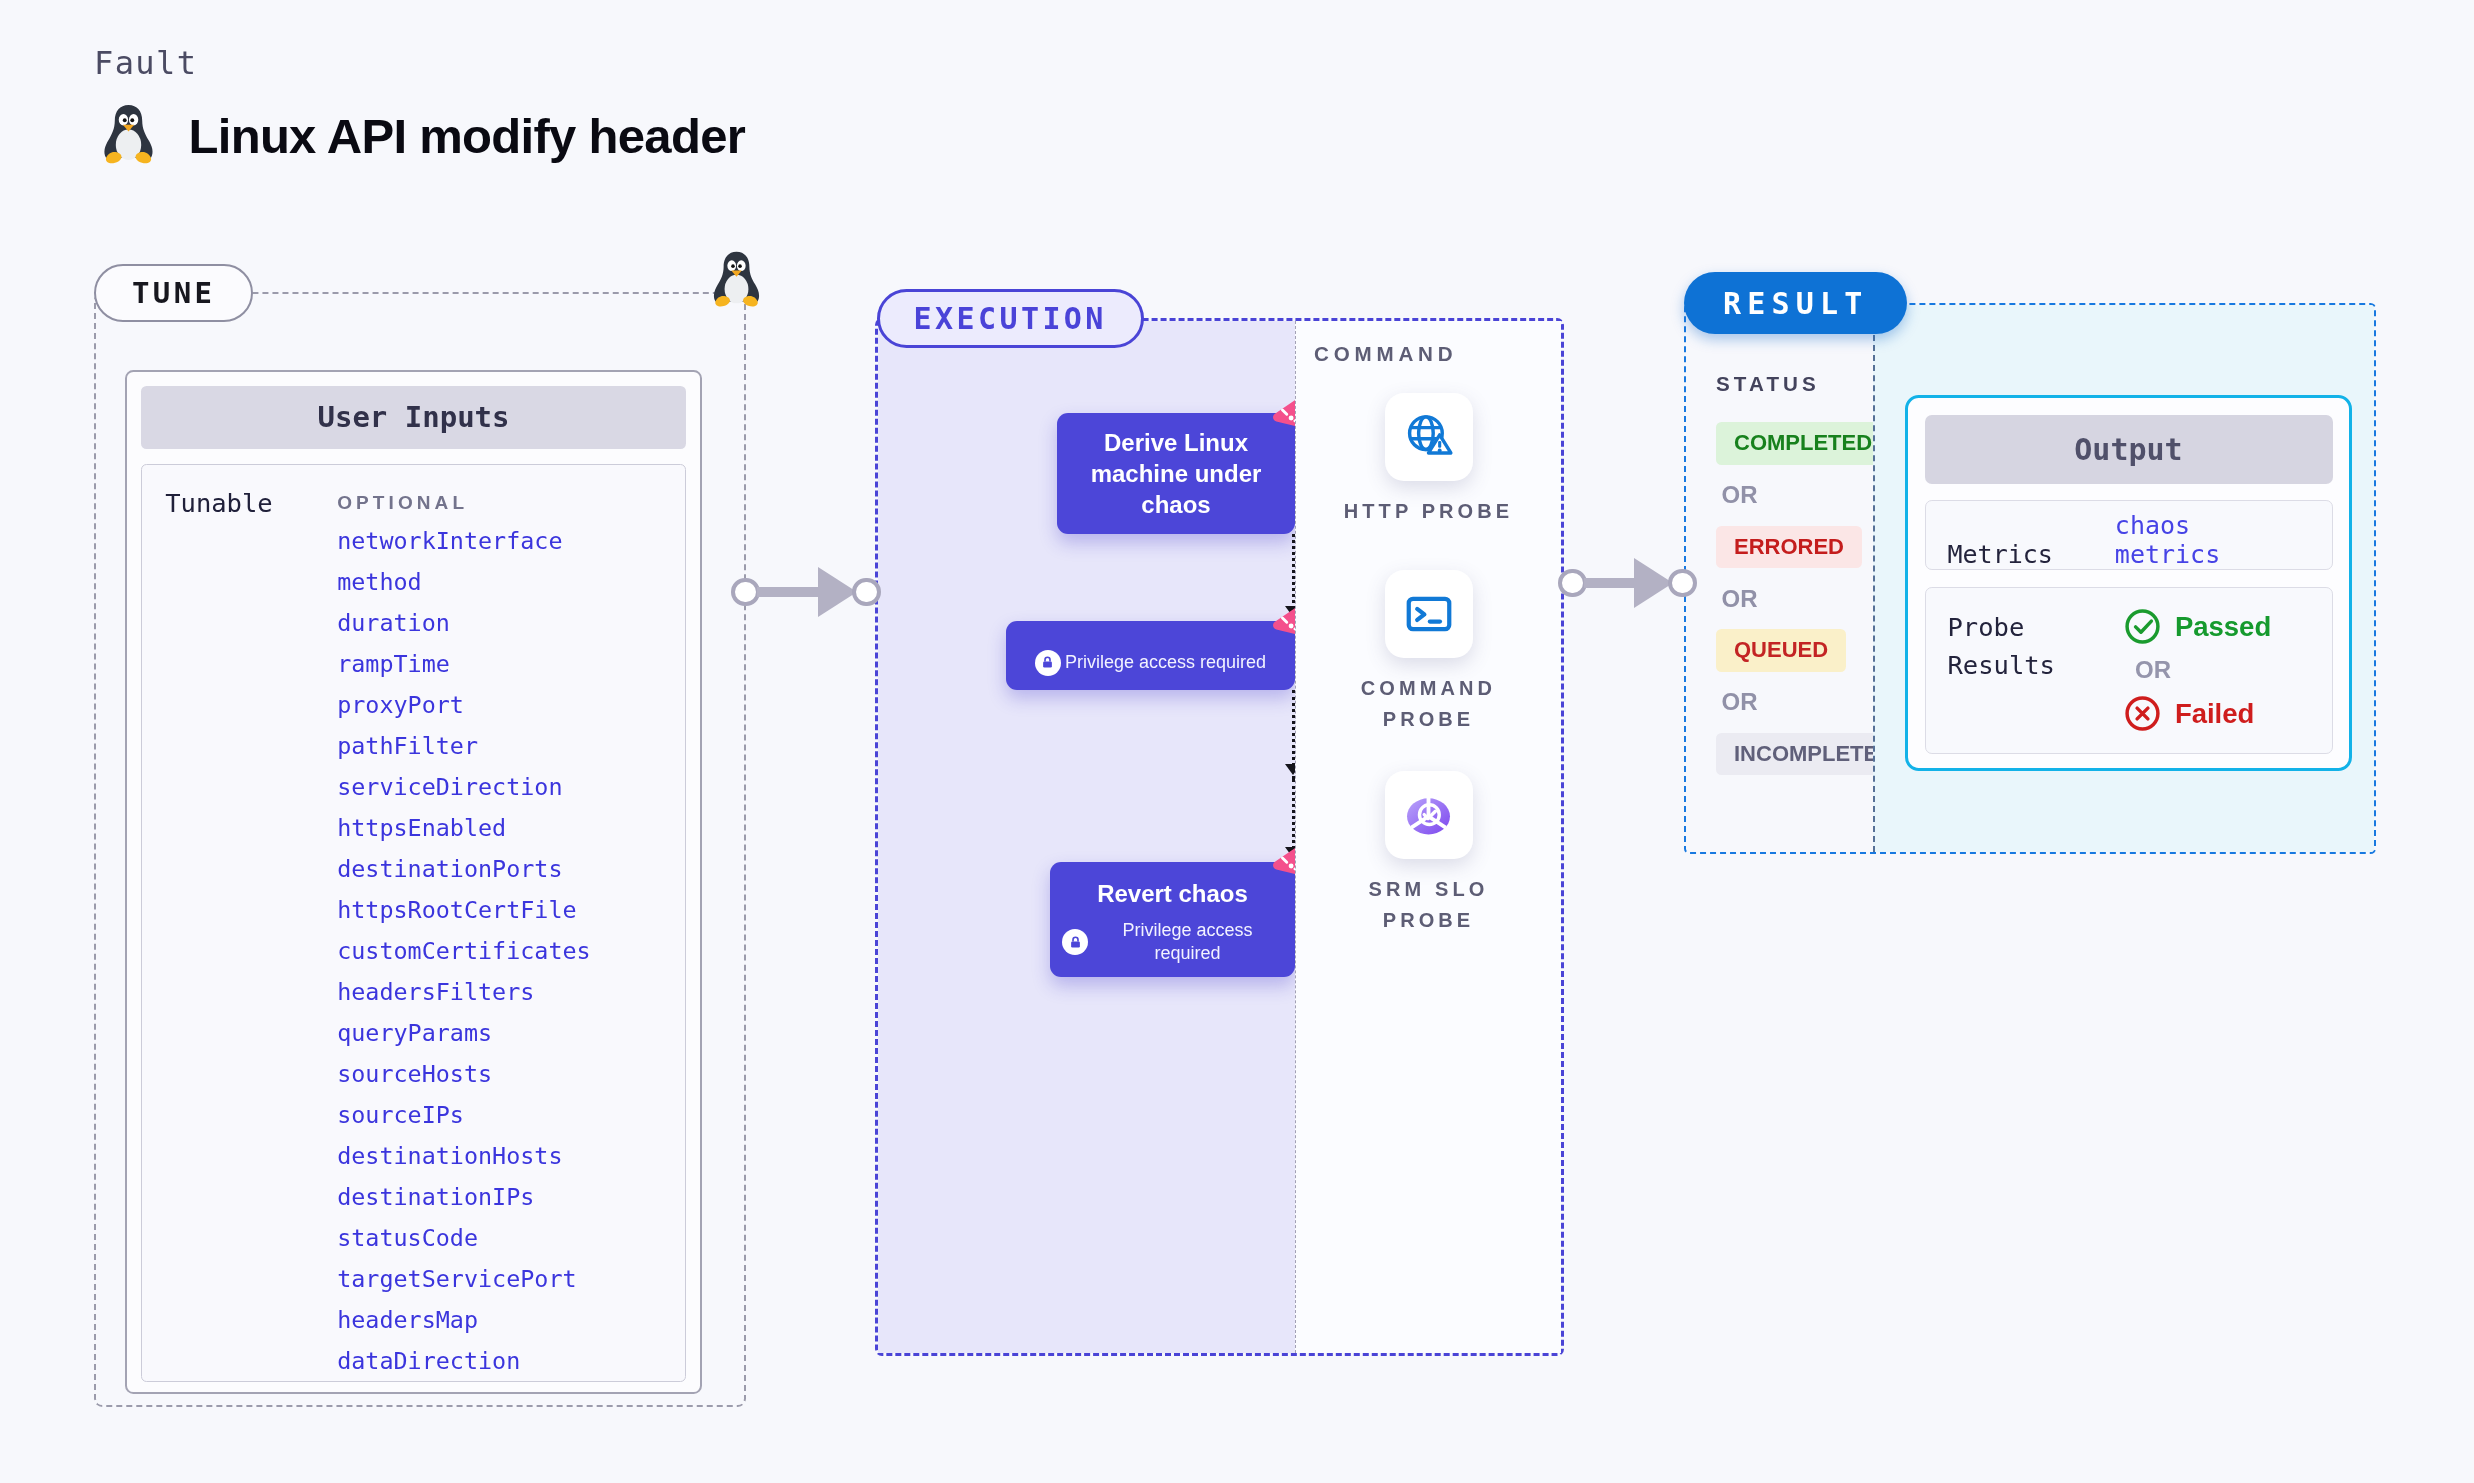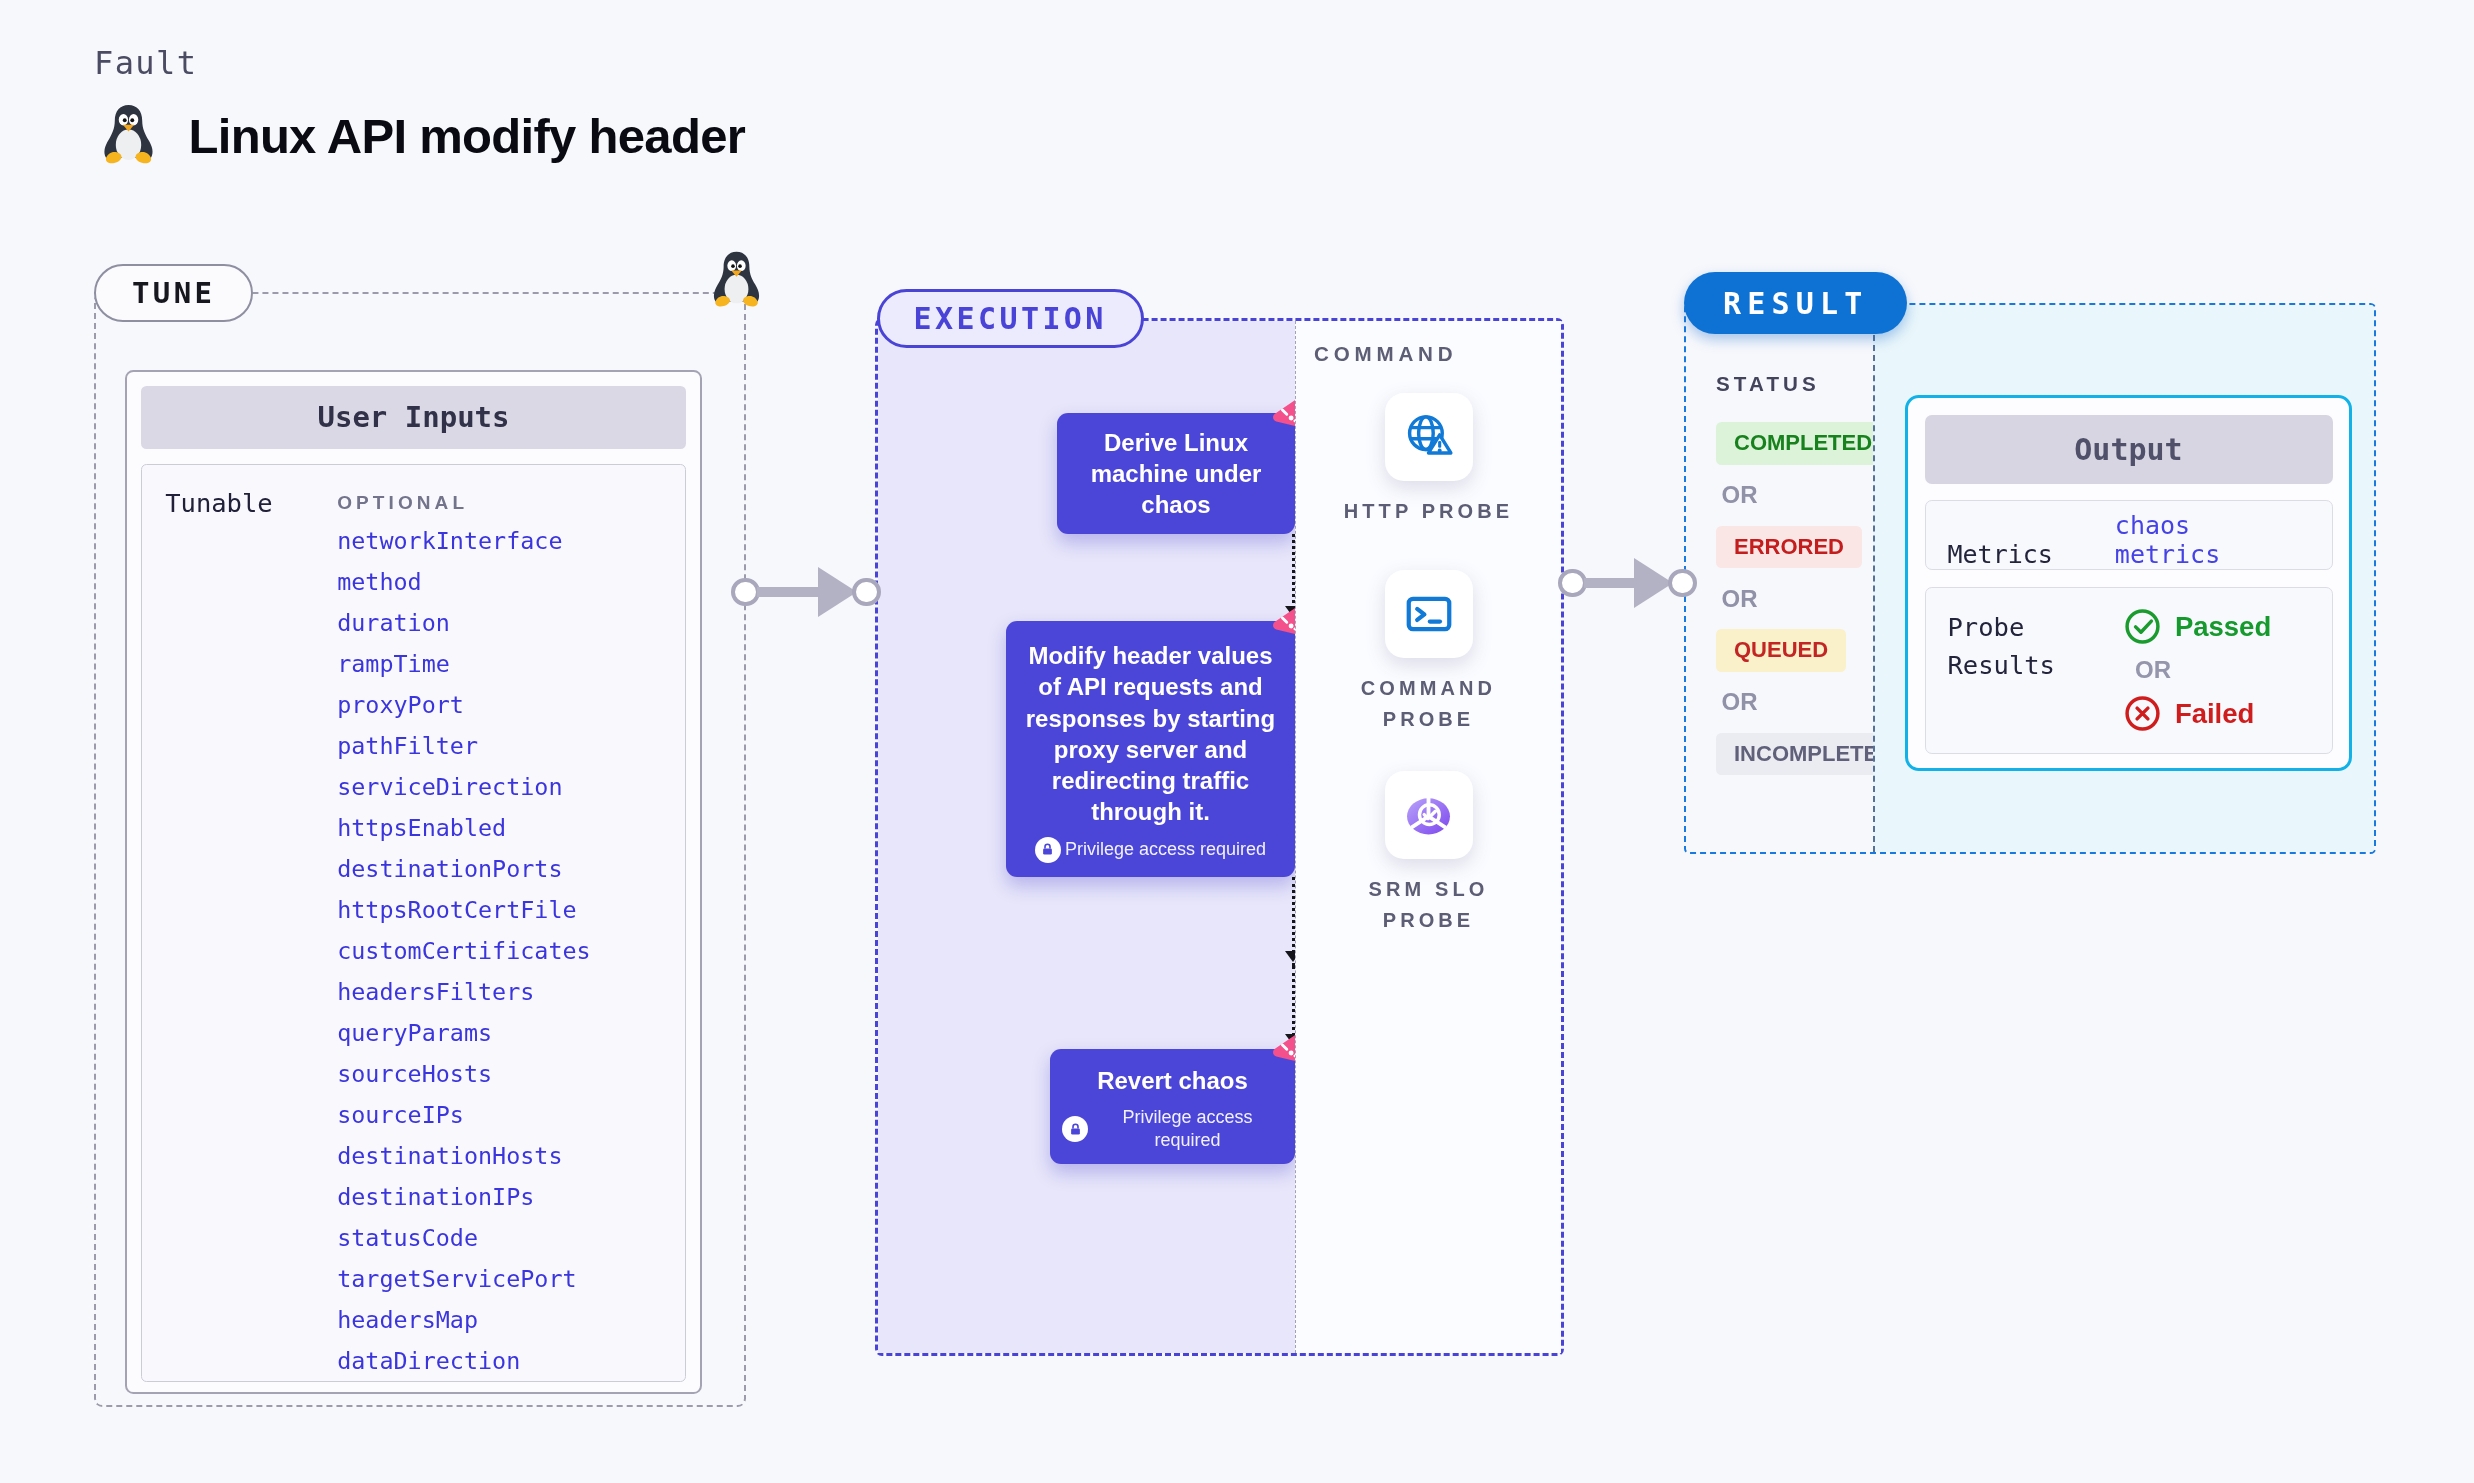--- a/index.html
+++ b/index.html
@@ -208,21 +208,20 @@
 
       <div class="chaos-box box-modify">
         <span class="chaos-badge chaos-slot">
 <svg viewBox="0 0 54 54" width="39">
   <path d="M44 7 L46 36 L13 28 Z" fill="#f4508c" stroke="#f4508c" stroke-width="12" stroke-linejoin="round"></path>
   <line x1="20" y1="18" x2="26" y2="24" stroke="#fff" stroke-width="4" stroke-linecap="round"></line>
   <circle cx="32" cy="29" r="3.4" fill="#fff"></circle>
   <line x1="37" y1="33" x2="44" y2="37" stroke="#fff" stroke-width="3.5" stroke-linecap="round"></line>
 </svg>
 </span>
-        <span>Modify header values of API requests and responses by starting proxy server and redirecting traffic through it.</span>
         <div class="priv">
           <span class="priv-lock lock-slot">
 <svg viewBox="0 0 24 24" width="15" height="15">
   <rect x="5" y="10.5" width="14" height="9.5" rx="2" fill="#4c46d8"></rect>
   <path d="M8 10.5V7.5a4 4 0 0 1 8 0v3" stroke="#4c46d8" stroke-width="2.6" fill="none"></path>
 </svg>
 </span>
           <span>Privilege access required</span>
         </div>
       </div>

